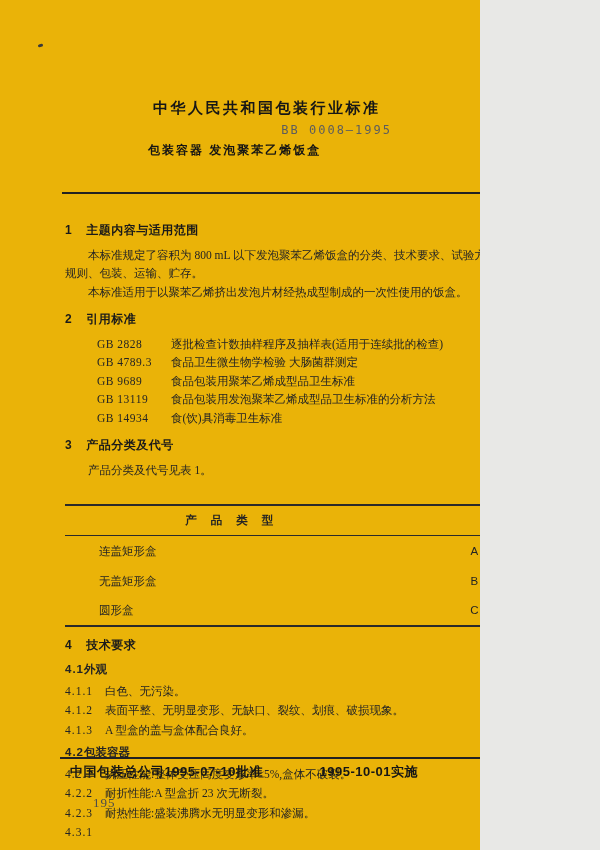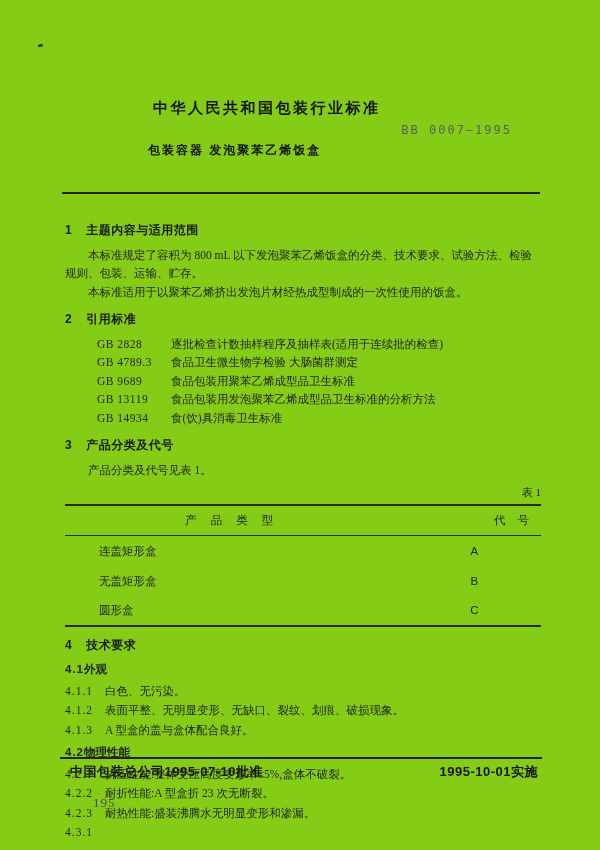--- a/index.html
+++ b/index.html
@@ -1,41 +1,41 @@
 <!DOCTYPE html>
 <html><head>
 <meta charset="utf-8">
 <style>
   * { margin:0; padding:0; box-sizing:border-box; }
   html,body { width:600px; height:850px; }
   body { background:#e8e8e6; font-family:"Liberation Serif", serif; }
   .page {
-    position:relative; width:600px; height:850px;
-    background:#84cc16; color:#1c1c1c; overflow:hidden;
+    position:relative; width:480px; height:850px;
+    background:#eab308; color:#1c1c1c; overflow:hidden;
   }
   .speck { position:absolute; left:38px; top:44px; width:5px; height:3px; background:#3a3a3a; border-radius:40%; transform:rotate(-15deg); }
 
   
   .std-org { position:absolute; left:153px; top:99px; font-family:"Liberation Sans", sans-serif; font-weight:bold; font-size:15px; letter-spacing:2.5px; color:#161616; }
   .std-no  { position:absolute; right:88px; top:123px; font-family:"DejaVu Sans Mono", monospace; font-size:12px; letter-spacing:2px; color:#5d5d5d; }
   .doc-title { position:absolute; left:148px; top:142px; font-family:"Liberation Sans", sans-serif; font-weight:bold; font-size:12px; letter-spacing:2px; color:#141414; }
   .head-rule { position:absolute; left:62px; top:192px; width:478px; height:2px; background:#222; }
 
   
   .body-flow { position:absolute; left:65px; top:212px; width:476px; font-size:11.5px; line-height:18.5px; color:#242424; }
   .sec-head { font-family:"Liberation Sans", sans-serif; font-weight:bold; font-size:12px; color:#1a1a1a; margin-top:9px; margin-bottom:6px; letter-spacing:0.5px; }
   .sec-head .sec-num { margin-right:14px; }
   .para { text-indent:2em; }
   .ref-line { padding-left:32px; }
   .ref-code { display:inline-block; min-width:74px; letter-spacing:0.5px; }
 
   
   .tbl-caption { text-align:right; font-size:11px; margin:4px 0 2px 0; }
   table.t1 { width:100%; border-collapse:collapse; border-top:2px solid #2a2a2a; border-bottom:2px solid #2a2a2a; font-size:11.5px; }
-  table.t1 thead th { font-weight:normal; border-bottom:1px solid #2a2a2a; padding:5px 0 6px 0; }
+  table.t1 thead th { font-weight:bold; border-bottom:1px solid #2a2a2a; padding:5px 0 6px 0; }
   table.t1 .col-type { width:72%; text-align:center; letter-spacing:14px; }
   table.t1 .col-code { width:28%; text-align:right; letter-spacing:12px; }
   table.t1 tbody td { padding:6px 0 5px 0; }
   table.t1 tbody td.cell-type { padding-left:34px; }
   table.t1 tbody td.cell-code { text-align:center; font-family:"Liberation Sans", sans-serif; }
 
   
   .clause { margin-top:1px; }
   .clause .c-num { display:inline-block; margin-right:12px; letter-spacing:1px; }
   .clause.lvl2 { font-family:"Liberation Sans", sans-serif; font-weight:bold; font-size:11.5px; margin-top:4px; margin-bottom:3px; }
@@ -47,21 +47,21 @@
   .foot-right { position:absolute; right:62px; top:763px; font-family:"Liberation Sans", sans-serif; font-weight:bold; font-size:13px; color:#161616; letter-spacing:0.5px; }
   .page-no { position:absolute; left:93px; top:795px; font-size:13px; color:#4c4c4c; letter-spacing:1px; }
 </style>
 </head>
 <body>
 
 <div class="page">
   <div class="speck"></div>
 
   <div class="std-org">中华人民共和国包装行业标准</div>
-  <div class="std-no">BB 0007—1995</div>
+  <div class="std-no">BB 0008—1995</div>
   <div class="doc-title">包装容器  发泡聚苯乙烯饭盒</div>
   <div class="head-rule"></div>
 
   <div class="body-flow">
 
     <div class="sec-head">
       <span class="sec-num">1</span><span>主题内容与适用范围</span>
     </div>
     <div class="para">本标准规定了容积为 800 mL 以下发泡聚苯乙烯饭盒的分类、技术要求、试验方法、检验规则、包装、运输、贮存。</div>
     <div class="para">本标准适用于以聚苯乙烯挤出发泡片材经热成型制成的一次性使用的饭盒。</div>
@@ -122,21 +122,21 @@
     <div class="clause lvl3">
       <span class="c-num">4.1.1</span><span>白色、无污染。</span>
     </div>
     <div class="clause lvl3">
       <span class="c-num">4.1.2</span><span>表面平整、无明显变形、无缺口、裂纹、划痕、破损现象。</span>
     </div>
     <div class="clause lvl3">
       <span class="c-num">4.1.3</span><span>A 型盒的盖与盒体配合良好。</span>
     </div>
     <div class="clause lvl2">
-      <span class="c-num">4.2</span><span>物理性能</span>
+      <span class="c-num">4.2</span><span>包装容器</span>
     </div>
     <div class="clause lvl3">
       <span class="c-num">4.2.1</span><span>抗压性能:整体受压高度变形率≤5%,盒体不破裂。</span>
     </div>
     <div class="clause lvl3">
       <span class="c-num">4.2.2</span><span>耐折性能:A 型盒折 23 次无断裂。</span>
     </div>
     <div class="clause lvl3">
       <span class="c-num">4.2.3</span><span>耐热性能:盛装沸腾水无明显变形和渗漏。</span>
     </div>

